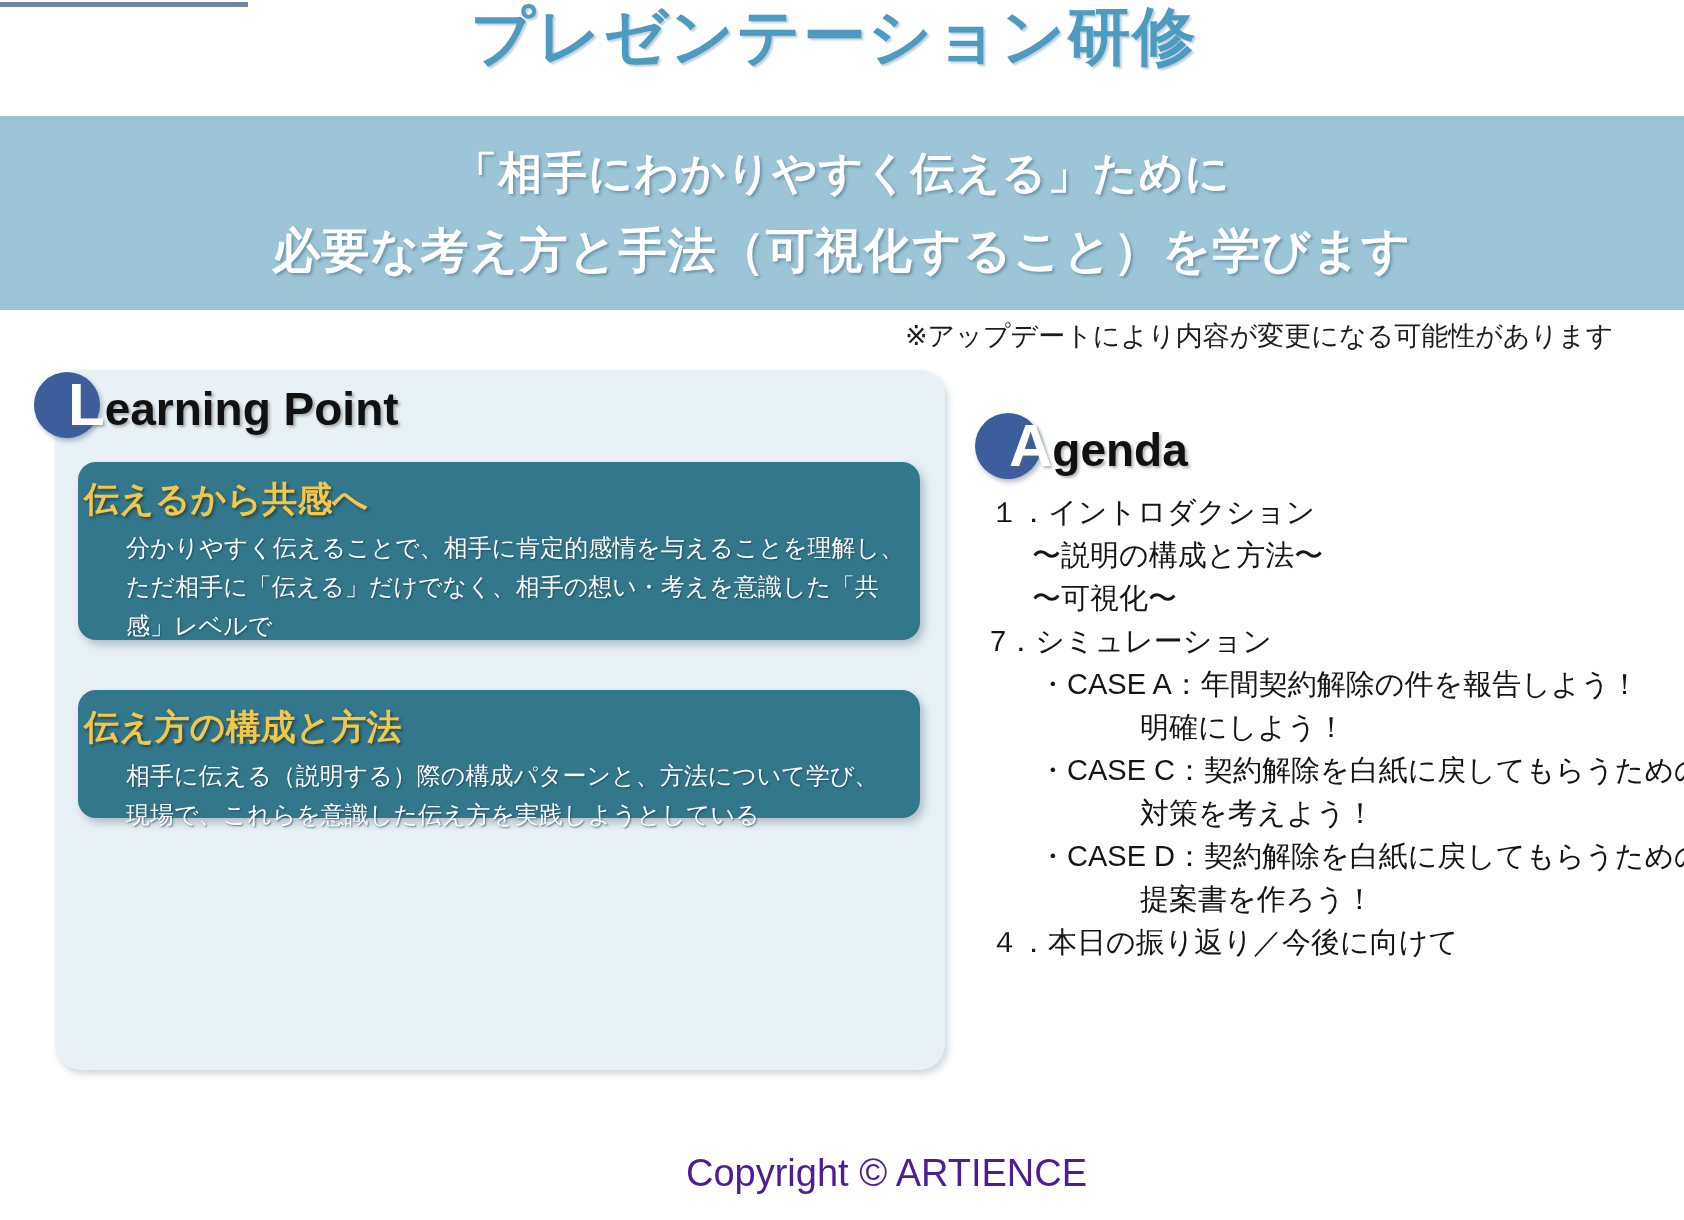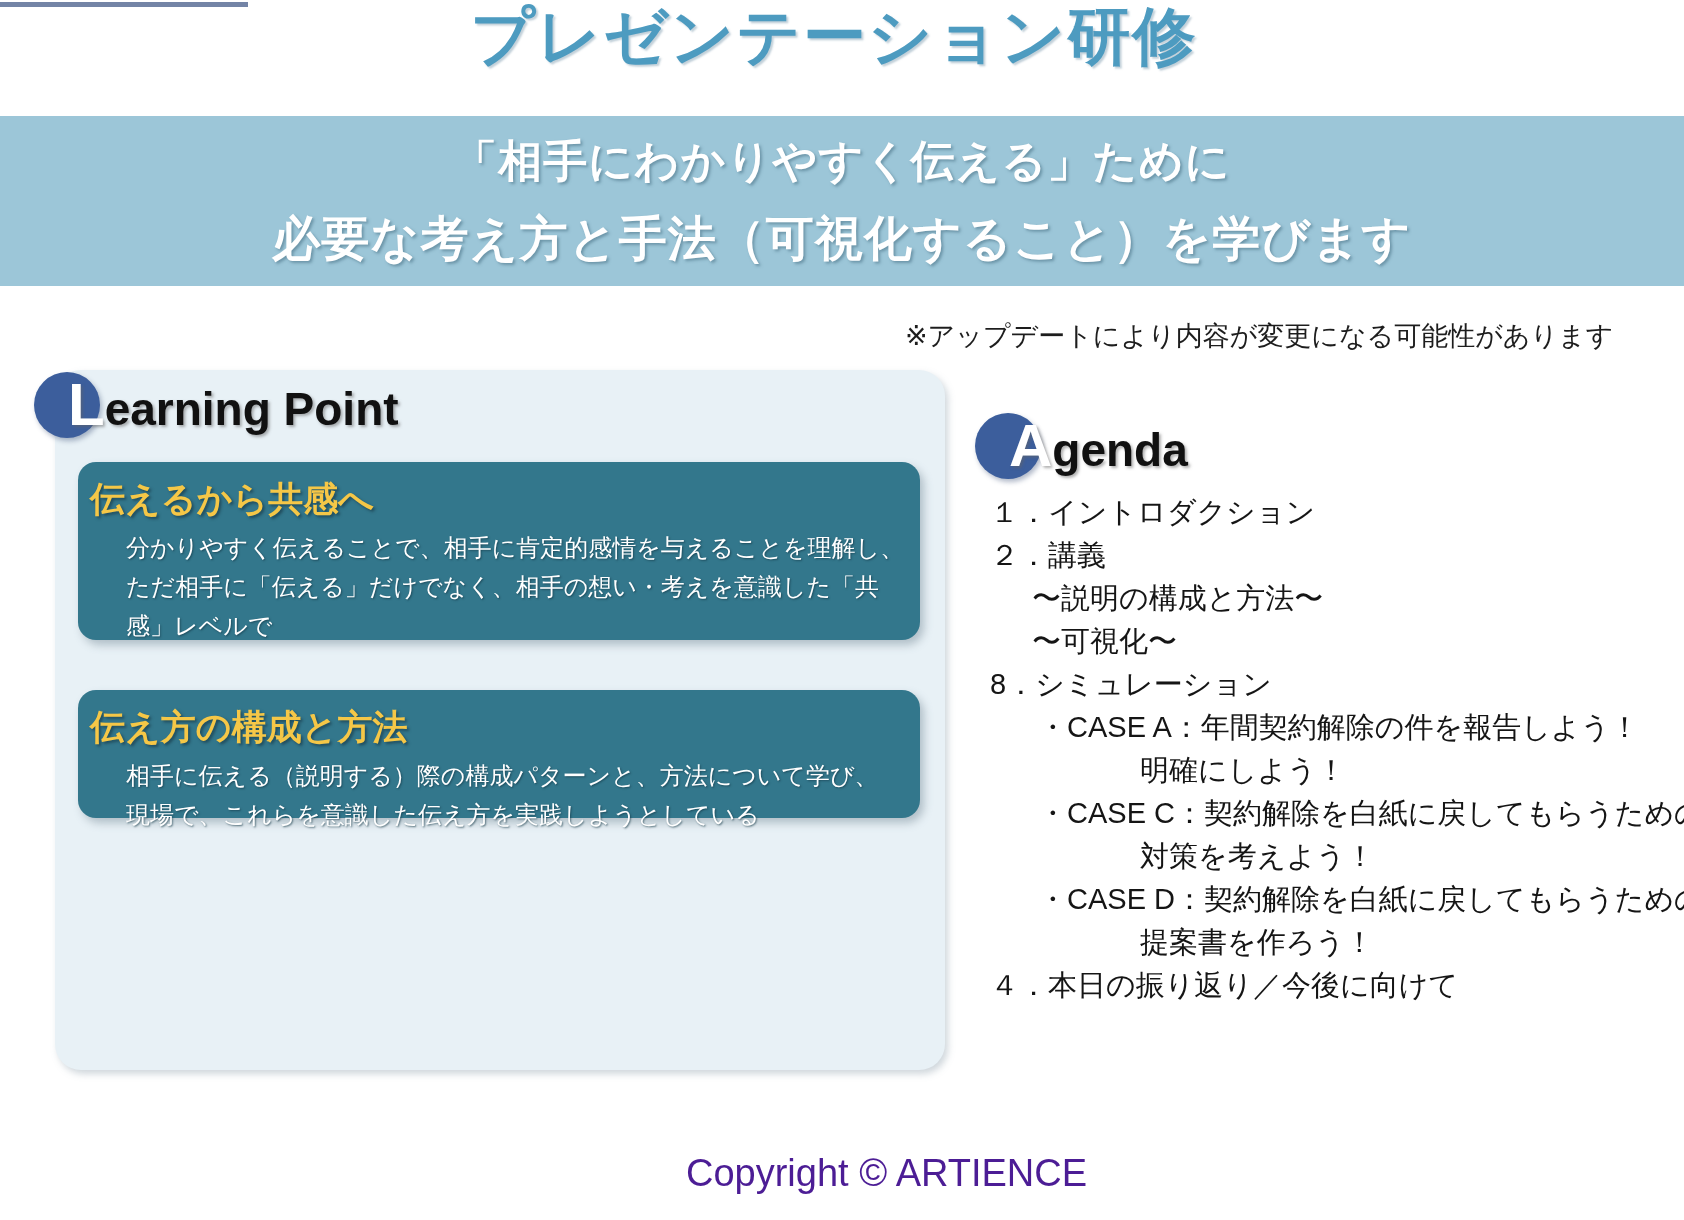--- a/index.html
+++ b/index.html
@@ -43,21 +43,21 @@
     line-height: 1.15;
     text-shadow: 2px 2px 2px rgba(120,150,170,.45);
   }
 
   
   .banner {
     position: absolute;
     left: 0;
     top: 116px;
     width: 1684px;
-    height: 170px;
+    height: 194px;
     background: #9cc6d8;
     display: flex;
     flex-direction: column;
     align-items: center;
     justify-content: center;
   }
   .banner-line {
     color: #ffffff;
     font-weight: bold;
     letter-spacing: 1px;
@@ -131,21 +131,21 @@
     padding: 14px 0 18px 0;
     box-sizing: border-box;
   }
   .lp-card.c1 { top: 462px; height: 178px; }
   .lp-card.c2 { top: 690px; height: 128px; }
   .lp-card.c3 { top: 868px; height: 155px; }
   .lp-card-title {
     color: #f5c747;
     font-size: 35px;
     font-weight: bold;
-    padding-left: 12px;
+    padding-left: 6px;
     text-shadow: 2px 2px 3px rgba(25,60,75,.75);
     margin-bottom: 6px;
   }
   .lp-card-body {
     padding-left: 48px;
     color: #ffffff;
     font-size: 24px;
     line-height: 1.62;
     text-shadow: 1px 1px 2px rgba(20,55,70,.7);
   }
@@ -220,24 +220,23 @@
   </div>
 
 
   <div class="section-head ag">
     <span class="head-circle"></span>
     <span class="head-text"><span class="cap">A</span><span>genda</span></span>
   </div>
 
   <div class="agenda">
     <div class="ag-row lvl1">１．イントロダクション</div>
-    <div class="ag-row lvl1">２．講義</div>
     <div class="ag-row lvl2">〜説明の構成と方法〜</div>
     <div class="ag-row lvl2">〜可視化〜</div>
-    <div class="ag-row lvl1">8．シミュレーション</div>
+    <div class="ag-row lvl1">7．シミュレーション</div>
     <div class="ag-row lvl3">・CASE A：年間契約解除の件を報告しよう！</div>
     <div class="ag-row lvl4">明確にしよう！</div>
     <div class="ag-row lvl3">・CASE C：契約解除を白紙に戻してもらうための</div>
     <div class="ag-row lvl4">対策を考えよう！</div>
     <div class="ag-row lvl3">・CASE D：契約解除を白紙に戻してもらうための</div>
     <div class="ag-row lvl4">提案書を作ろう！</div>
     <div class="ag-row lvl1">４．本日の振り返り／今後に向けて</div>
   </div>
 
   <div class="copyright">Copyright © ARTIENCE</div>

